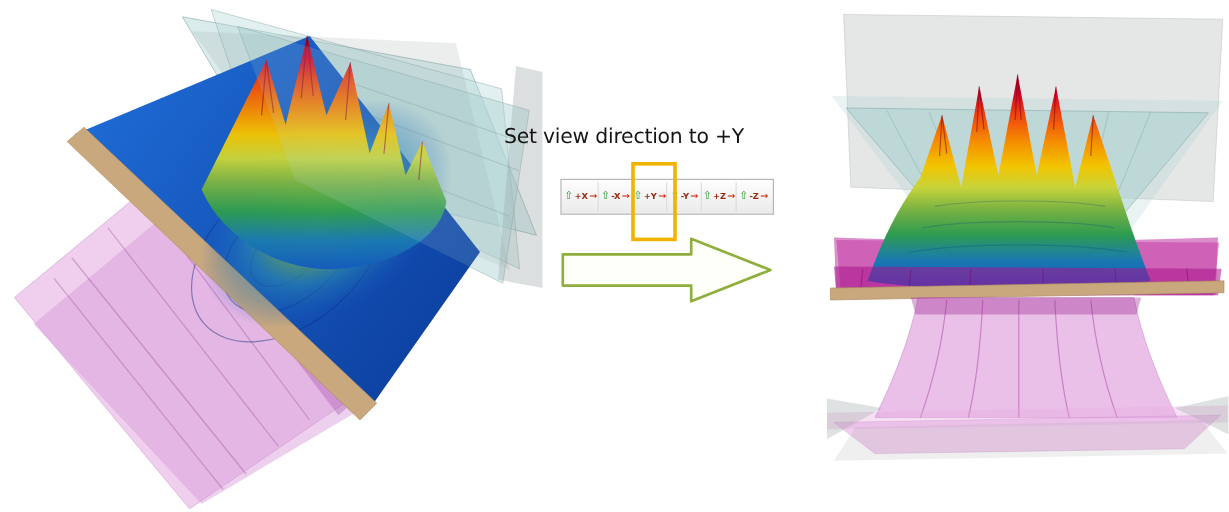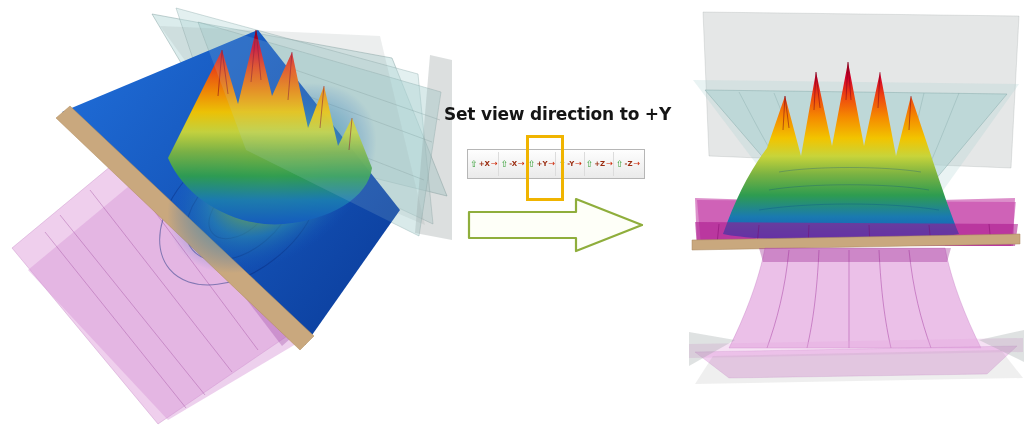--- a/index.html
+++ b/index.html
@@ -3,22 +3,22 @@
 <meta charset="utf-8">
 <style>
   html,body{margin:0;padding:0;background:#ffffff;}
   #canvas{position:relative;width:1024px;height:427px;background:#ffffff;overflow:hidden;
           font-family:"DejaVu Sans", sans-serif;}
   .viewport{position:absolute;top:0;height:427px;}
   #viewport-before{left:0;width:455px;}
   #viewport-after{left:689px;width:335px;}
   .viewport svg{display:block;}
 
-  #instruction{position:absolute;left:444px;top:104px;width:230px;white-space:nowrap;
-               font-size:17px;color:#151515;letter-spacing:-0.2px;font-weight:bold;}
+  #instruction{position:absolute;left:420px;top:104px;width:230px;white-space:nowrap;
+               font-size:17px;color:#151515;letter-spacing:-0.2px;}
 
   #toolbar{position:absolute;left:467px;top:149px;width:178px;height:30px;box-sizing:border-box;
            background:linear-gradient(#fefefe,#eaeaea);border:1px solid #b6b6b6;
            display:flex;align-items:center;padding:0 2px;}
   .tb-btn{width:28px;height:24px;display:flex;align-items:center;justify-content:center;gap:1px;
           border-right:1px solid #dcdcdc;cursor:pointer;background:transparent;}
   .tb-btn:last-child{border-right:none;}
   .tb-up{color:#2e9c2e;font-size:9px;line-height:1;}
   .tb-label{color:#9a2c10;font-size:7px;font-weight:bold;line-height:1;}
   .tb-right{color:#cc2200;font-size:8px;line-height:1;}

